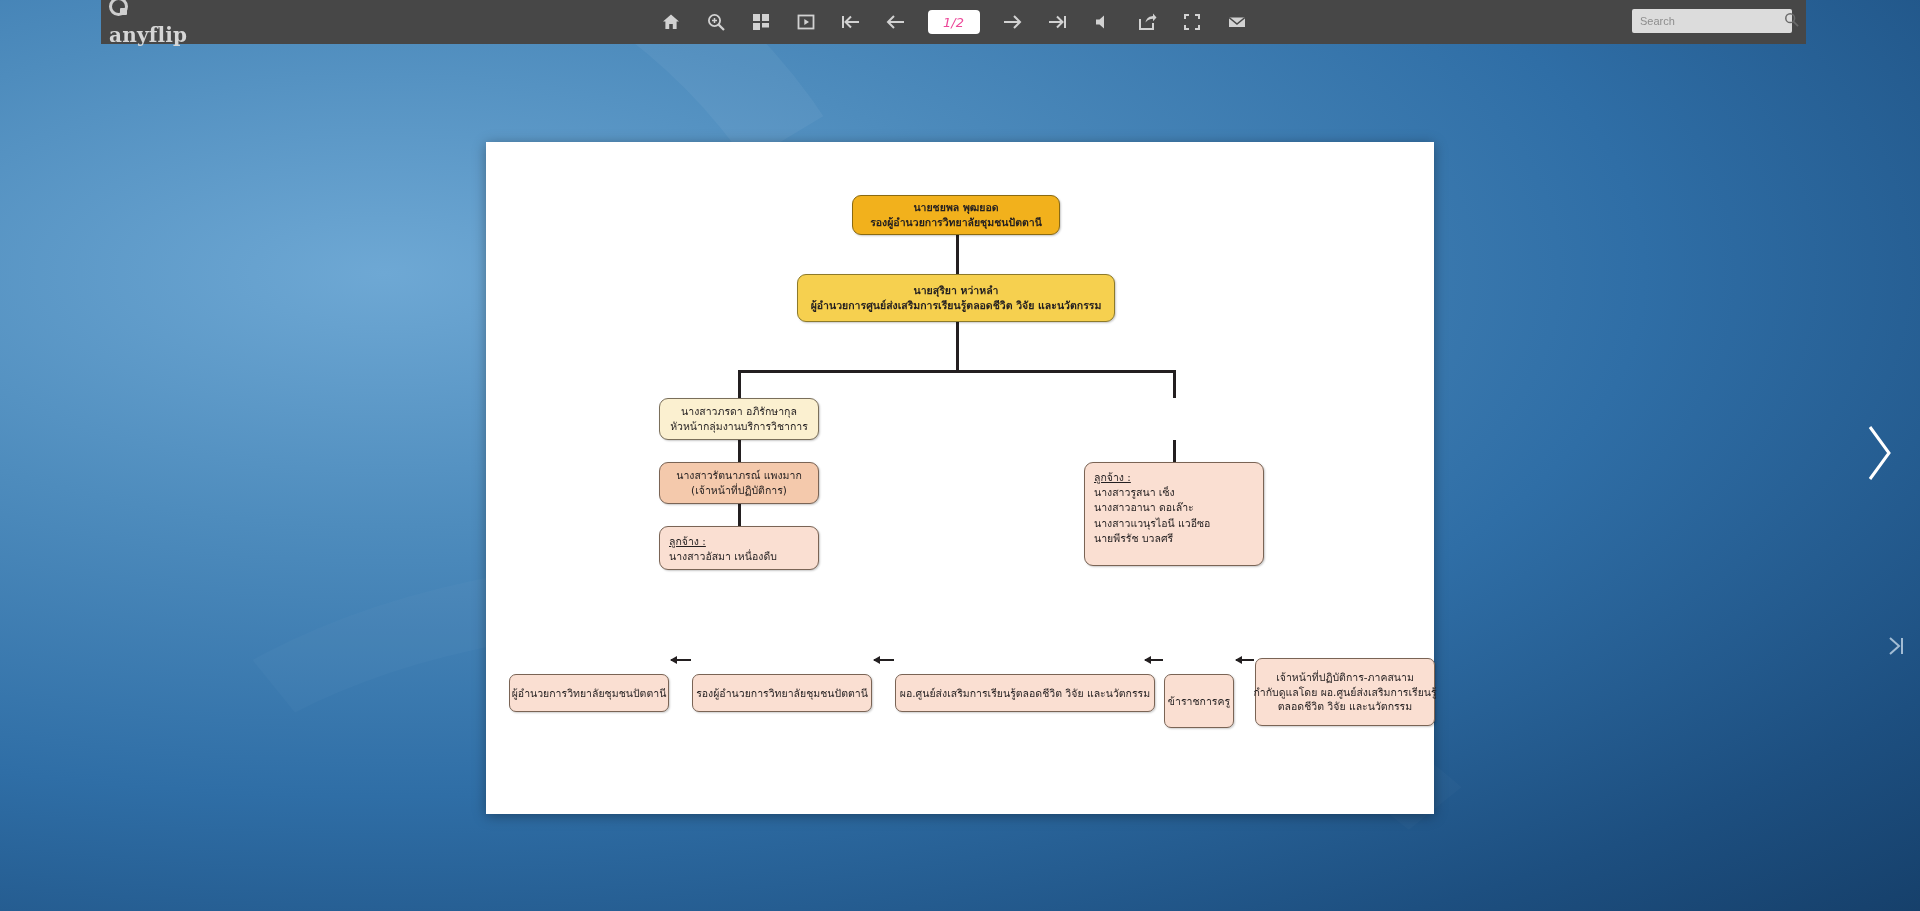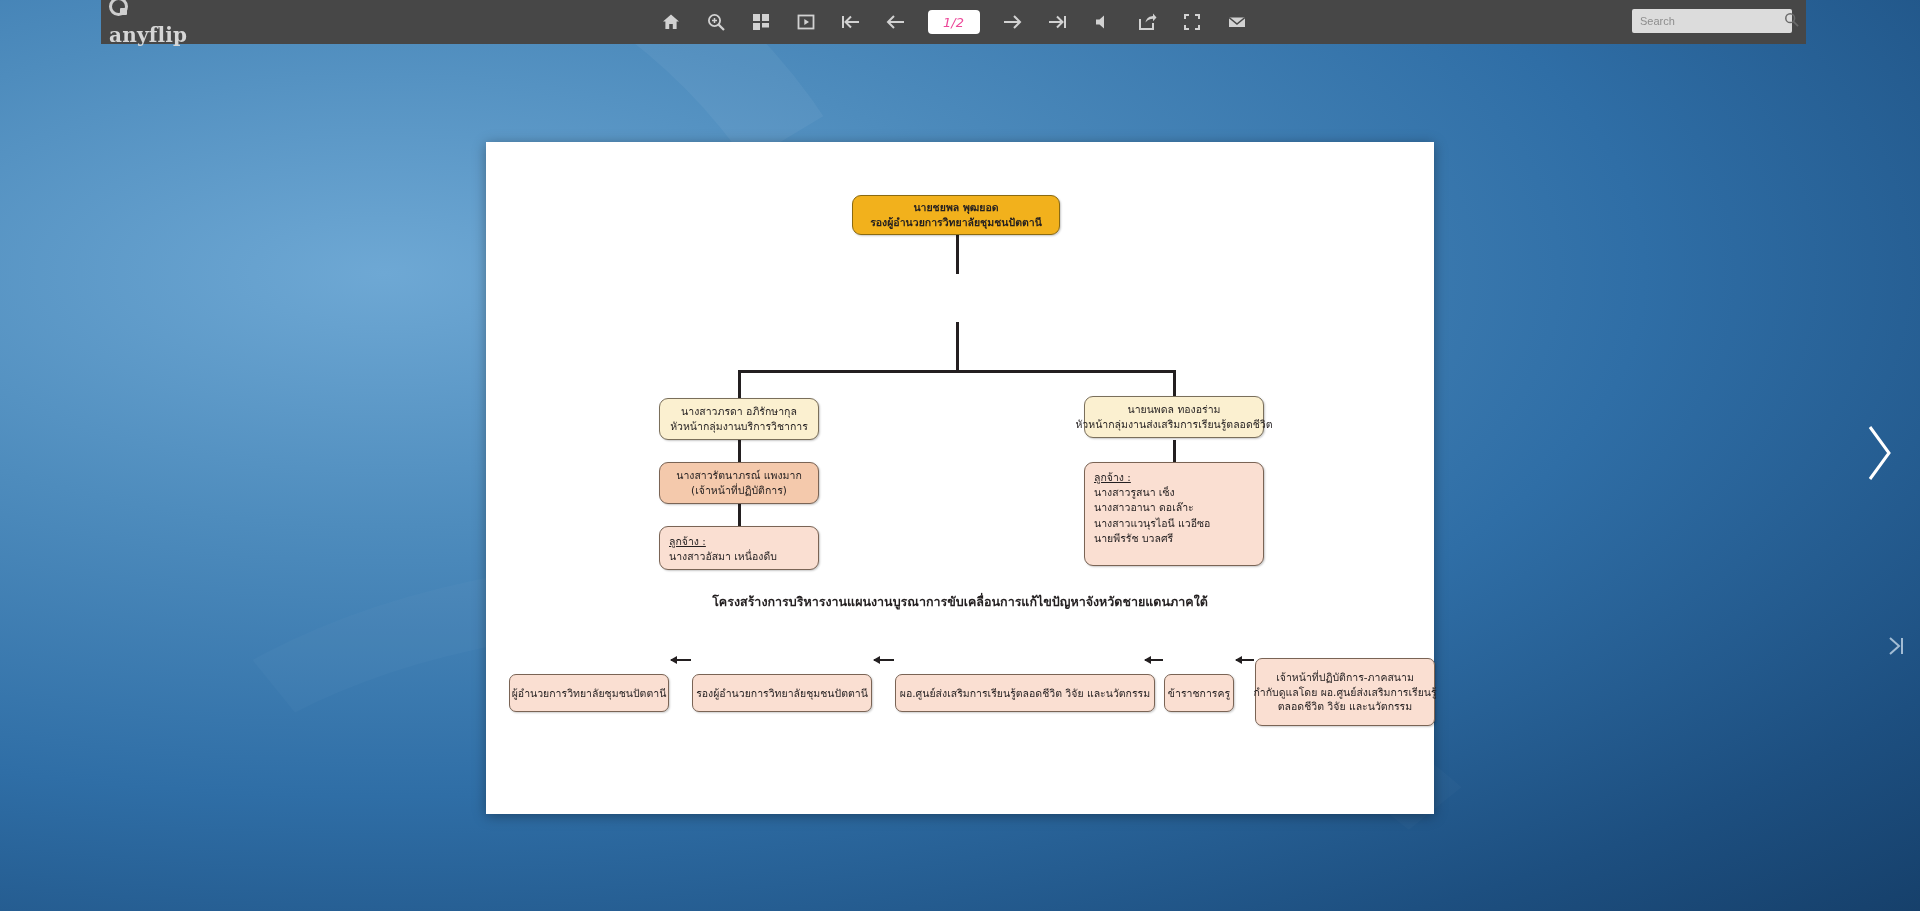--- a/index.html
+++ b/index.html
@@ -368,67 +368,66 @@
     <div class="ln vl" style="left:687px; top:228px; height:28px;"></div>
     <div class="ln vl" style="left:252px; top:298px; height:22px;"></div>
     <div class="ln vl" style="left:252px; top:362px; height:22px;"></div>
     <div class="ln vl" style="left:687px; top:298px; height:22px;"></div>
 
     <div class="node amber" style="left:366px; top:53px; width:208px; height:40px;">
       <span class="ln1">นายชยพล พุฒยอด</span>
       <span class="ln2">รองผู้อำนวยการวิทยาลัยชุมชนปัตตานี</span>
     </div>
 
+    <div class="node amber2" style="left:311px; top:132px; width:318px; height:48px;">
+      <span class="ln1">นายสุริยา หว่าหลำ</span>
+      <span class="ln2">ผู้อำนวยการศูนย์ส่งเสริมการเรียนรู้ตลอดชีวิต วิจัย และนวัตกรรม</span>
+    </div>
 
     <div class="node cream" style="left:173px; top:256px; width:160px; height:42px;">
       <span class="ln1">นางสาวภรดา อภิรักษากุล</span>
       <span class="ln2">หัวหน้ากลุ่มงานบริการวิชาการ</span>
     </div>
 
     <div class="node peach" style="left:173px; top:320px; width:160px; height:42px;">
       <span class="ln1">นางสาวรัตนาภรณ์ แพงมาก</span>
       <span class="ln2">(เจ้าหน้าที่ปฏิบัติการ)</span>
     </div>
 
     <div class="node blush list" style="left:173px; top:384px; width:160px; height:44px;">
       <span class="hdr">ลูกจ้าง :</span>
       <span>นางสาวอัสมา เหนื่องดืบ</span>
     </div>
 
-    <div class="node cream" style="left:598px; top:254px; width:180px; height:42px;">
-      <span class="ln1">นายนพดล ทองอร่าม</span>
-      <span class="ln2">หัวหน้ากลุ่มงานส่งเสริมการเรียนรู้ตลอดชีวิต</span>
-    </div>
 
     <div class="node blush list" style="left:598px; top:320px; width:180px; height:104px;">
       <span class="hdr">ลูกจ้าง :</span>
       <span>นางสาวรูสนา เซ็ง</span>
       <span>นางสาวอานา ดอเล๊าะ</span>
       <span>นางสาวแวนุรไอนี แวอีซอ</span>
       <span>นายพีรรัช บวลศรี</span>
     </div>
 
-    <div class="section-title" style="top:450px;">โครงสร้างการบริหารงานแผนงานบูรณาการขับเคลื่อนการแก้ไขปัญหาจังหวัดชายแดนภาคใต้</div>
 
     <div class="fnode" style="left:23px; top:498px; width:160px; height:38px;">
       <span>ผู้อำนวยการวิทยาลัยชุมชนปัตตานี</span>
     </div>
     <div class="arrow-l" style="left:185px; top:517px; width:20px;"></div>
 
     <div class="fnode" style="left:206px; top:498px; width:180px; height:38px;">
       <span>รองผู้อำนวยการวิทยาลัยชุมชนปัตตานี</span>
     </div>
     <div class="arrow-l" style="left:388px; top:517px; width:20px;"></div>
 
     <div class="fnode" style="left:409px; top:498px; width:260px; height:38px;">
       <span>ผอ.ศูนย์ส่งเสริมการเรียนรู้ตลอดชีวิต วิจัย และนวัตกรรม</span>
     </div>
     <div class="arrow-l" style="left:659px; top:517px; width:18px;"></div>
 
-    <div class="fnode" style="left:678px; top:498px; width:70px; height:38px;">
+    <div class="fnode" style="left:678px; top:498px; width:70px; height:54px;">
       <span>ข้าราชการครู</span>
     </div>
     <div class="arrow-l" style="left:750px; top:517px; width:18px;"></div>
 
     <div class="fnode" style="left:769px; top:482px; width:180px; height:68px; flex-direction:column;">
       <span>เจ้าหน้าที่ปฏิบัติการ-ภาคสนาม</span>
       <span>กำกับดูแลโดย ผอ.ศูนย์ส่งเสริมการเรียนรู้</span>
       <span>ตลอดชีวิต วิจัย และนวัตกรรม</span>
     </div>
   </div>

